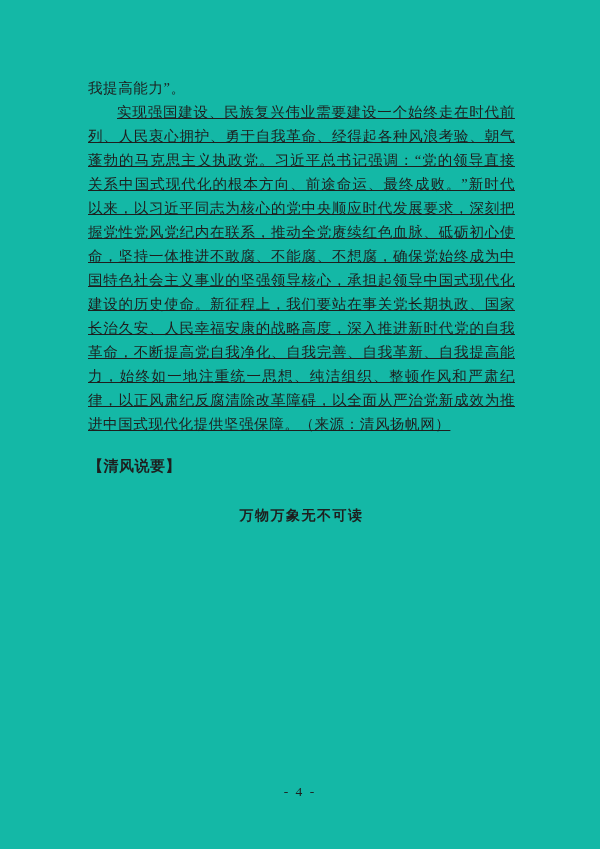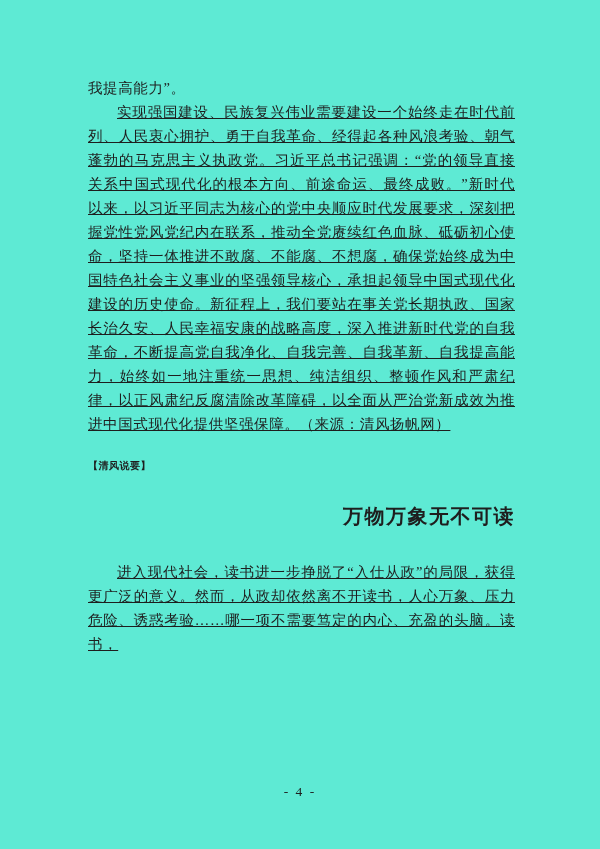--- a/index.html
+++ b/index.html
@@ -13,48 +13,48 @@
     overflow: hidden;
     font-family: "Liberation Serif", "DejaVu Serif", serif;
     color: #1e1e1e;
   }
   .page {
     position: relative;
     width: 600px;
     height: 849px;
     box-sizing: border-box;
     padding: 76px 85px 16px 88px;
-    background: #5eead4;
+    background: #14b8a6;
   }
   .body-text {
     margin: 0;
     font-size: 14.5px;
     line-height: 24px;
     letter-spacing: 0.6px;
     text-align: justify;
     text-justify: inter-character;
     word-break: break-all;
   }
   .indent {
     text-indent: 2em;
     text-decoration: underline;
   }
   .section-header {
     margin: 18px 0 0 0;
-    font-size: 10px;
+    font-size: 15px;
     line-height: 24px;
     font-weight: bold;
     letter-spacing: 0.5px;
   }
   .article-title {
     margin: 24px 0 30px 0;
-    font-size: 20px;
+    font-size: 14px;
     line-height: 28px;
     font-weight: bold;
-    text-align: right;
+    text-align: center;
     letter-spacing: 1.5px;
   }
   .page-footer {
     position: absolute;
     top: 783px;
     left: 0;
     width: 600px;
     text-align: center;
     font-size: 13.5px;
     line-height: 18px;
@@ -69,17 +69,16 @@
 
   <p class="body-text">我提高能力”。</p>
 
   <p class="body-text indent">实现强国建设、民族复兴伟业需要建设一个始终走在时代前列、人民衷心拥护、勇于自我革命、经得起各种风浪考验、朝气蓬勃的马克思主义执政党。习近平总书记强调：“党的领导直接关系中国式现代化的根本方向、前途命运、最终成败。”新时代以来，以习近平同志为核心的党中央顺应时代发展要求，深刻把握党性党风党纪内在联系，推动全党赓续红色血脉、砥砺初心使命，坚持一体推进不敢腐、不能腐、不想腐，确保党始终成为中国特色社会主义事业的坚强领导核心，承担起领导中国式现代化建设的历史使命。新征程上，我们要站在事关党长期执政、国家长治久安、人民幸福安康的战略高度，深入推进新时代党的自我革命，不断提高党自我净化、自我完善、自我革新、自我提高能力，始终如一地注重统一思想、纯洁组织、整顿作风和严肃纪律，以正风肃纪反腐清除改革障碍，以全面从严治党新成效为推进中国式现代化提供坚强保障。（来源：清风扬帆网）</p>
 
   <p class="section-header">【清风说要】</p>
 
   <h1 class="article-title">万物万象无不可读</h1>
 
 
-  <p class="body-text indent">进入现代社会，读书进一步挣脱了“入仕从政”的局限，获得更广泛的意义。然而，从政却依然离不开读书，人心万象、压力危险、诱惑考验……哪一项不需要笃定的内心、充盈的头脑。读书，</p>
 
   <div class="page-footer">- 4 -</div>
 
 </div>
 
 </body></html>

